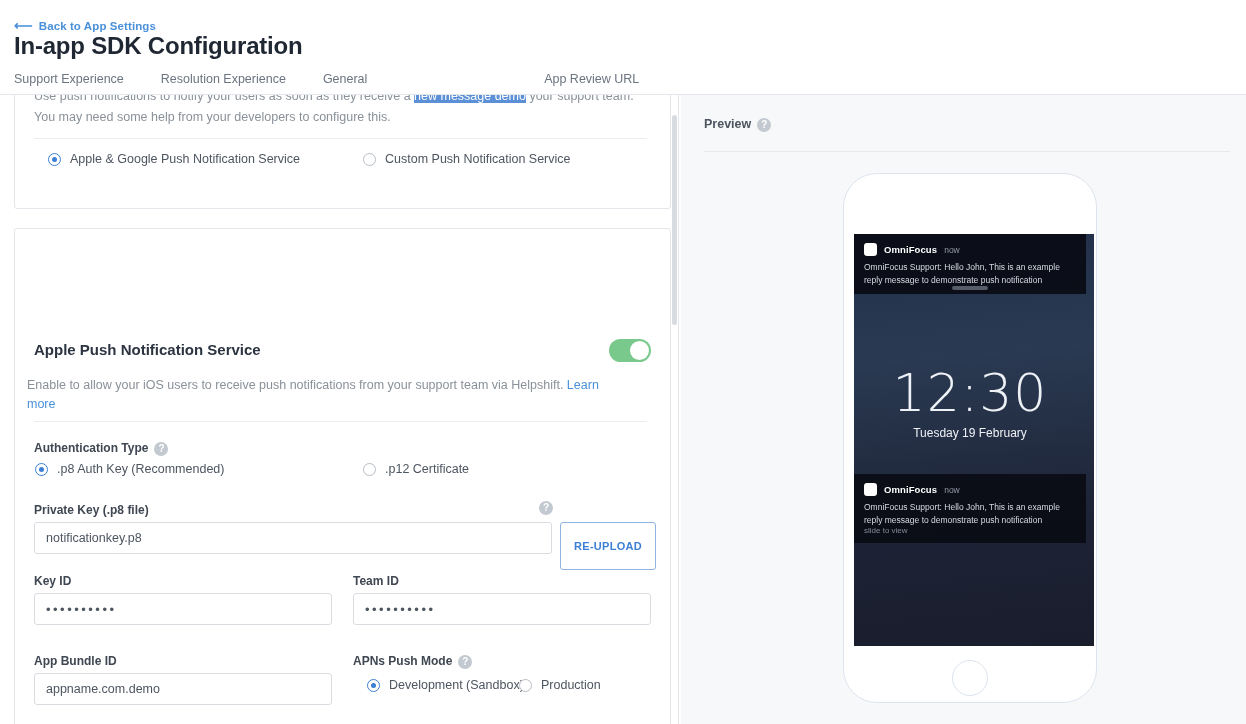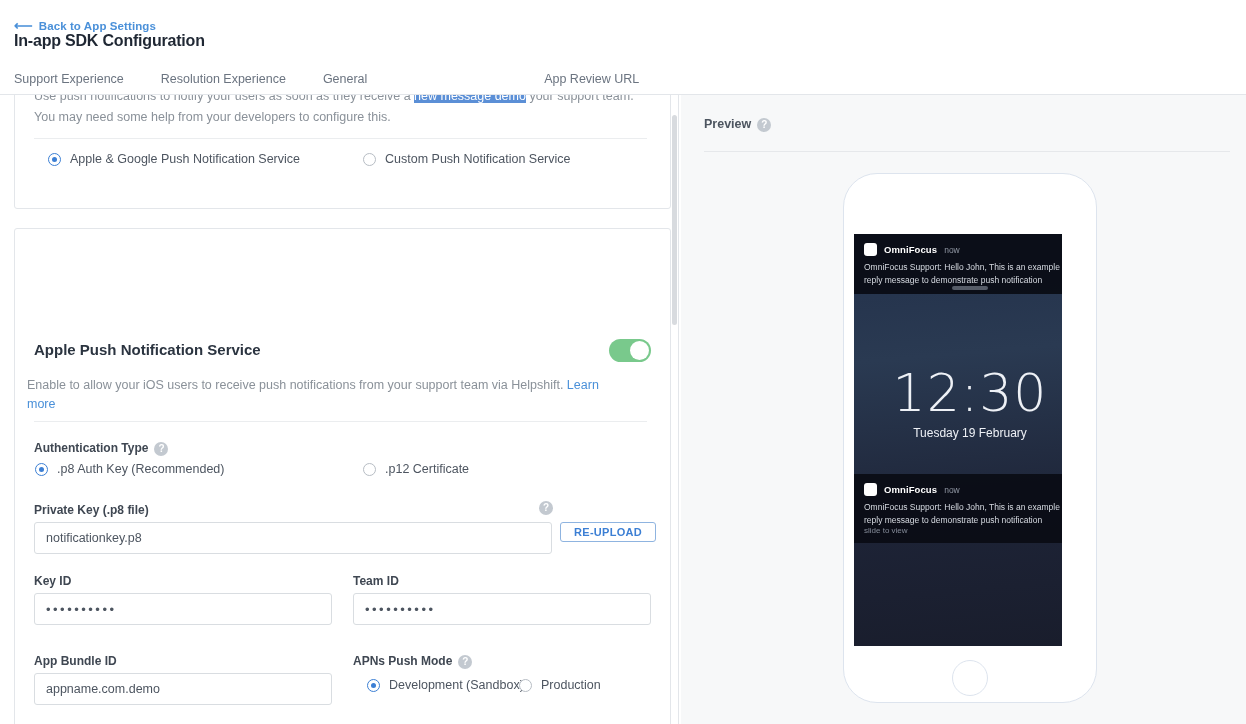--- a/index.html
+++ b/index.html
@@ -20,21 +20,21 @@
   }
   .back-link {
     position: absolute; left: 14px; top: 19px;
     display: flex; align-items: center; gap: 6px;
     color: #4a90d9; font-size: 11.5px; font-weight: bold;
     text-decoration: none; cursor: pointer; letter-spacing: .1px;
   }
   .back-arrow { display: inline-block; font-size: 13px; line-height: 1; color: #4a90d9; }
   .page-title {
     position: absolute; left: 14px; top: 32px;
-    font-size: 16px; font-weight: bold; color: #1f2733; letter-spacing: -.2px;
+    font-size: 24px; font-weight: bold; color: #1f2733; letter-spacing: -.2px;
   }
   .tabs {
     position: absolute; left: 14px; top: 72px;
     display: flex; align-items: flex-start; gap: 0;
   }
   .tab {
     font-size: 12.5px; color: #6b7480; padding: 0 0 9px 0;
     margin-right: 37px; cursor: pointer; white-space: nowrap;
     border-bottom: 3px solid transparent; position: relative;
   }
@@ -140,40 +140,40 @@
     position: absolute; border: 1px solid #d9dde1; border-radius: 3px;
     background: #ffffff; height: 32px; font-size: 12.5px; color: #4d5560;
     padding: 0 11px; font-family: "Liberation Sans", sans-serif; outline: none;
   }
   .input::placeholder { color: #b5bcc4; }
   .input.pw { letter-spacing: 2.5px; font-size: 13px; color: #4d5560; }
 
   .btn-outline {
     position: absolute; border: 1px solid #8fb4e0; border-radius: 3px;
     background: #ffffff; color: #3c7fd4; font-size: 11px; font-weight: bold;
-    height: 20px; padding: 0 13px; cursor: pointer; letter-spacing: .3px;
+    height: 48px; padding: 0 13px; cursor: pointer; letter-spacing: .3px;
     font-family: "Liberation Sans", sans-serif;
   }
 
   
   .preview-label {
     position: absolute; left: 22px; top: 22px;
     font-size: 12.5px; font-weight: bold; color: #4d5560;
   }
   .preview-hr {
     position: absolute; left: 22px; top: 56px; width: 526px; height: 1px;
     background: #e6e8eb;
   }
 
   .phone {
     position: absolute; left: 161px; top: 78px; width: 254px; height: 530px;
     border: 1px solid #dde4ee; border-radius: 34px; background: #ffffff;
   }
   .phone-screen {
-    position: absolute; left: 10px; top: 60px; width: 208px; height: 412px;
+    position: absolute; left: 10px; top: 60px; width: 240px; height: 412px;
     overflow: hidden;
     background: linear-gradient(175deg, #22304a 0%, #2a3a52 30%, #1d2336 70%, #191d2c 100%);
   }
   .home-btn {
     position: absolute; left: 50%; top: 486px; transform: translateX(-50%);
     width: 36px; height: 36px; border-radius: 50%; border: 1px solid #dde4ee;
   }
 
   .notif {
     position: absolute; left: 0; width: 232px;

